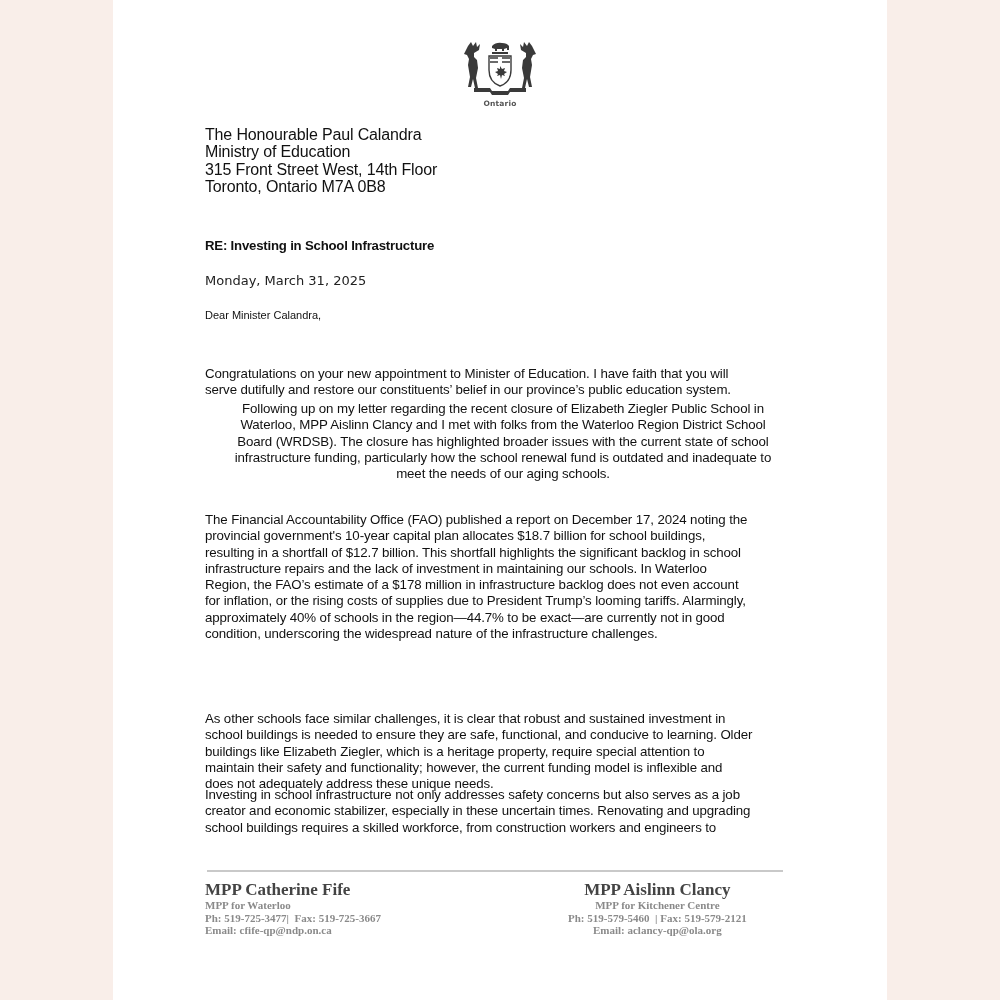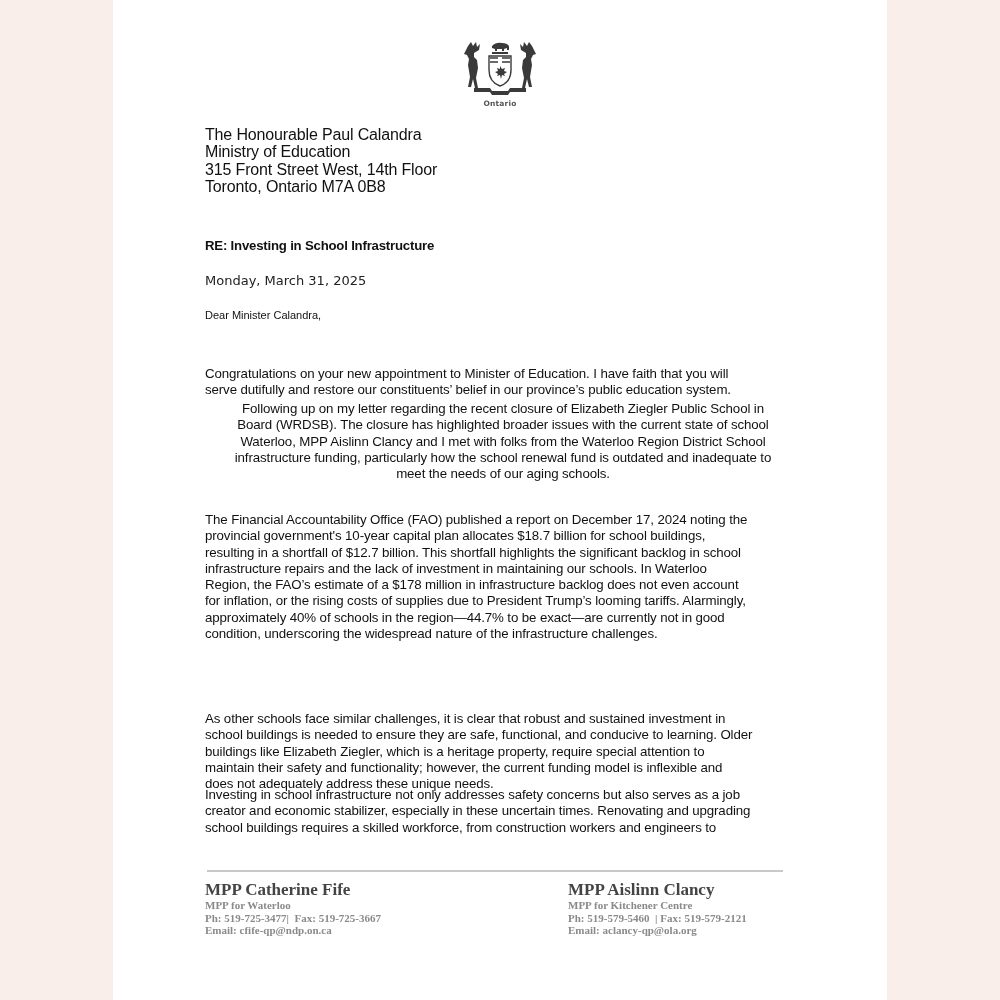--- a/index.html
+++ b/index.html
@@ -157,22 +157,22 @@
 
 <div class="salutation">Dear Minister Calandra,</div>
 
 <div class="para" style="top:326px;margin-top:40px;">
   <span class="ln">Congratulations on your new appointment to Minister of Education. I have faith that you will</span>
   <span class="ln">serve dutifully and restore our constituents’ belief in our province’s public education system.</span>
 </div>
 
 <div class="para" style="top:401px;text-align:center;">
   <span class="ln">Following up on my letter regarding the recent closure of Elizabeth Ziegler Public School in</span>
+  <span class="ln">Waterloo, MPP Aislinn Clancy and I met with folks from the Waterloo Region District School</span>
   <span class="ln">Board (WRDSB). The closure has highlighted broader issues with the current state of school</span>
-  <span class="ln">Waterloo, MPP Aislinn Clancy and I met with folks from the Waterloo Region District School</span>
   <span class="ln">infrastructure funding, particularly how the school renewal fund is outdated and inadequate to</span>
   <span class="ln">meet the needs of our aging schools.</span>
 </div>
 
 <div class="para" style="top:512px;">
   <span class="ln">The Financial Accountability Office (FAO) published a report on December 17, 2024 noting the</span>
   <span class="ln">provincial government's 10-year capital plan allocates $18.7 billion for school buildings,</span>
   <span class="ln">resulting in a shortfall of $12.7 billion. This shortfall highlights the significant backlog in school</span>
   <span class="ln">infrastructure repairs and the lack of investment in maintaining our schools. In Waterloo</span>
   <span class="ln">Region, the FAO’s estimate of a $178 million in infrastructure backlog does not even account</span>
@@ -197,18 +197,18 @@
 
 <div class="divider"></div>
 
 <div class="sig" style="left:205px;">
   <span class="sig-name">MPP Catherine Fife</span>
   <span class="sig-line">MPP for Waterloo</span>
   <span class="sig-line">Ph: 519-725-3477|  Fax: 519-725-3667</span>
   <span class="sig-line">Email: cfife-qp@ndp.on.ca</span>
 </div>
 
-<div class="sig" style="left:568px;">
+<div class="sig" style="left:568px;text-align:center;">
   <span class="sig-name">MPP Aislinn Clancy</span>
   <span class="sig-line">MPP for Kitchener Centre</span>
   <span class="sig-line">Ph: 519-579-5460  | Fax: 519-579-2121</span>
   <span class="sig-line">Email: aclancy-qp@ola.org</span>
 </div>
 
 </body></html>

